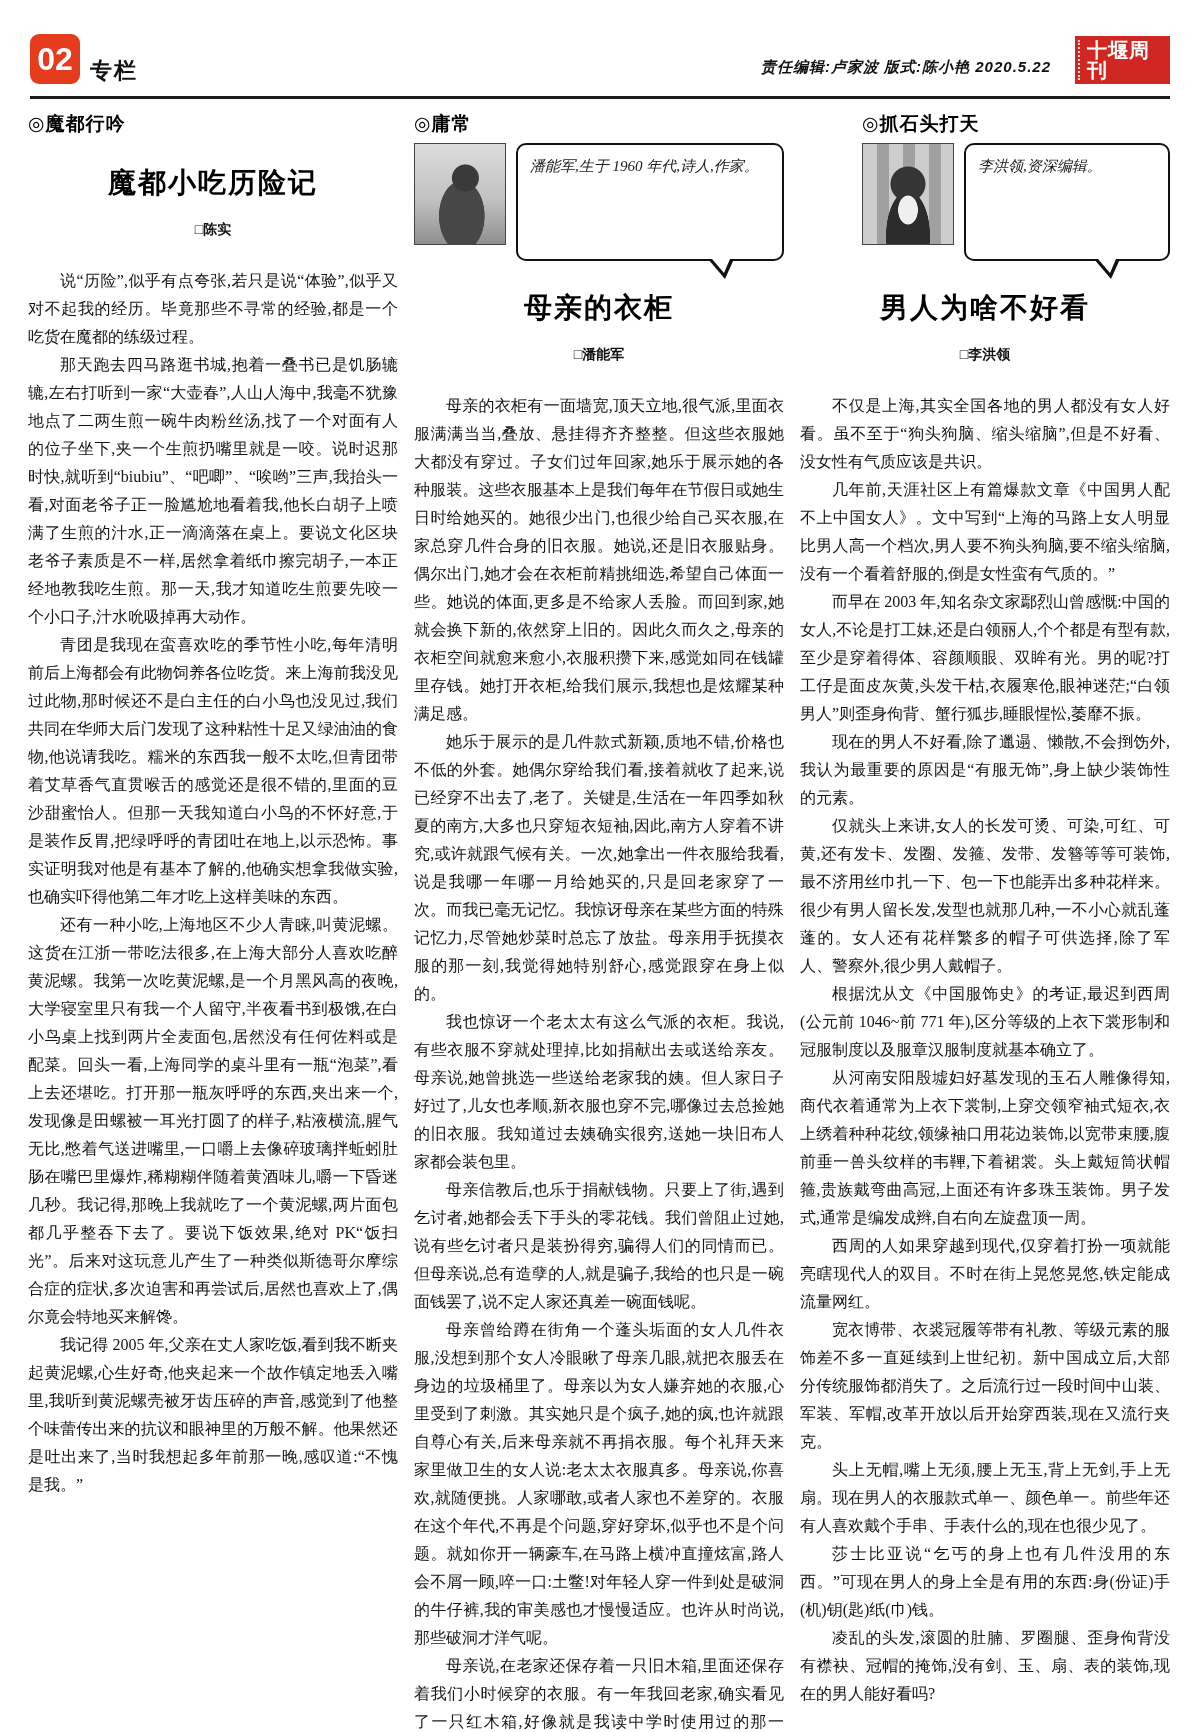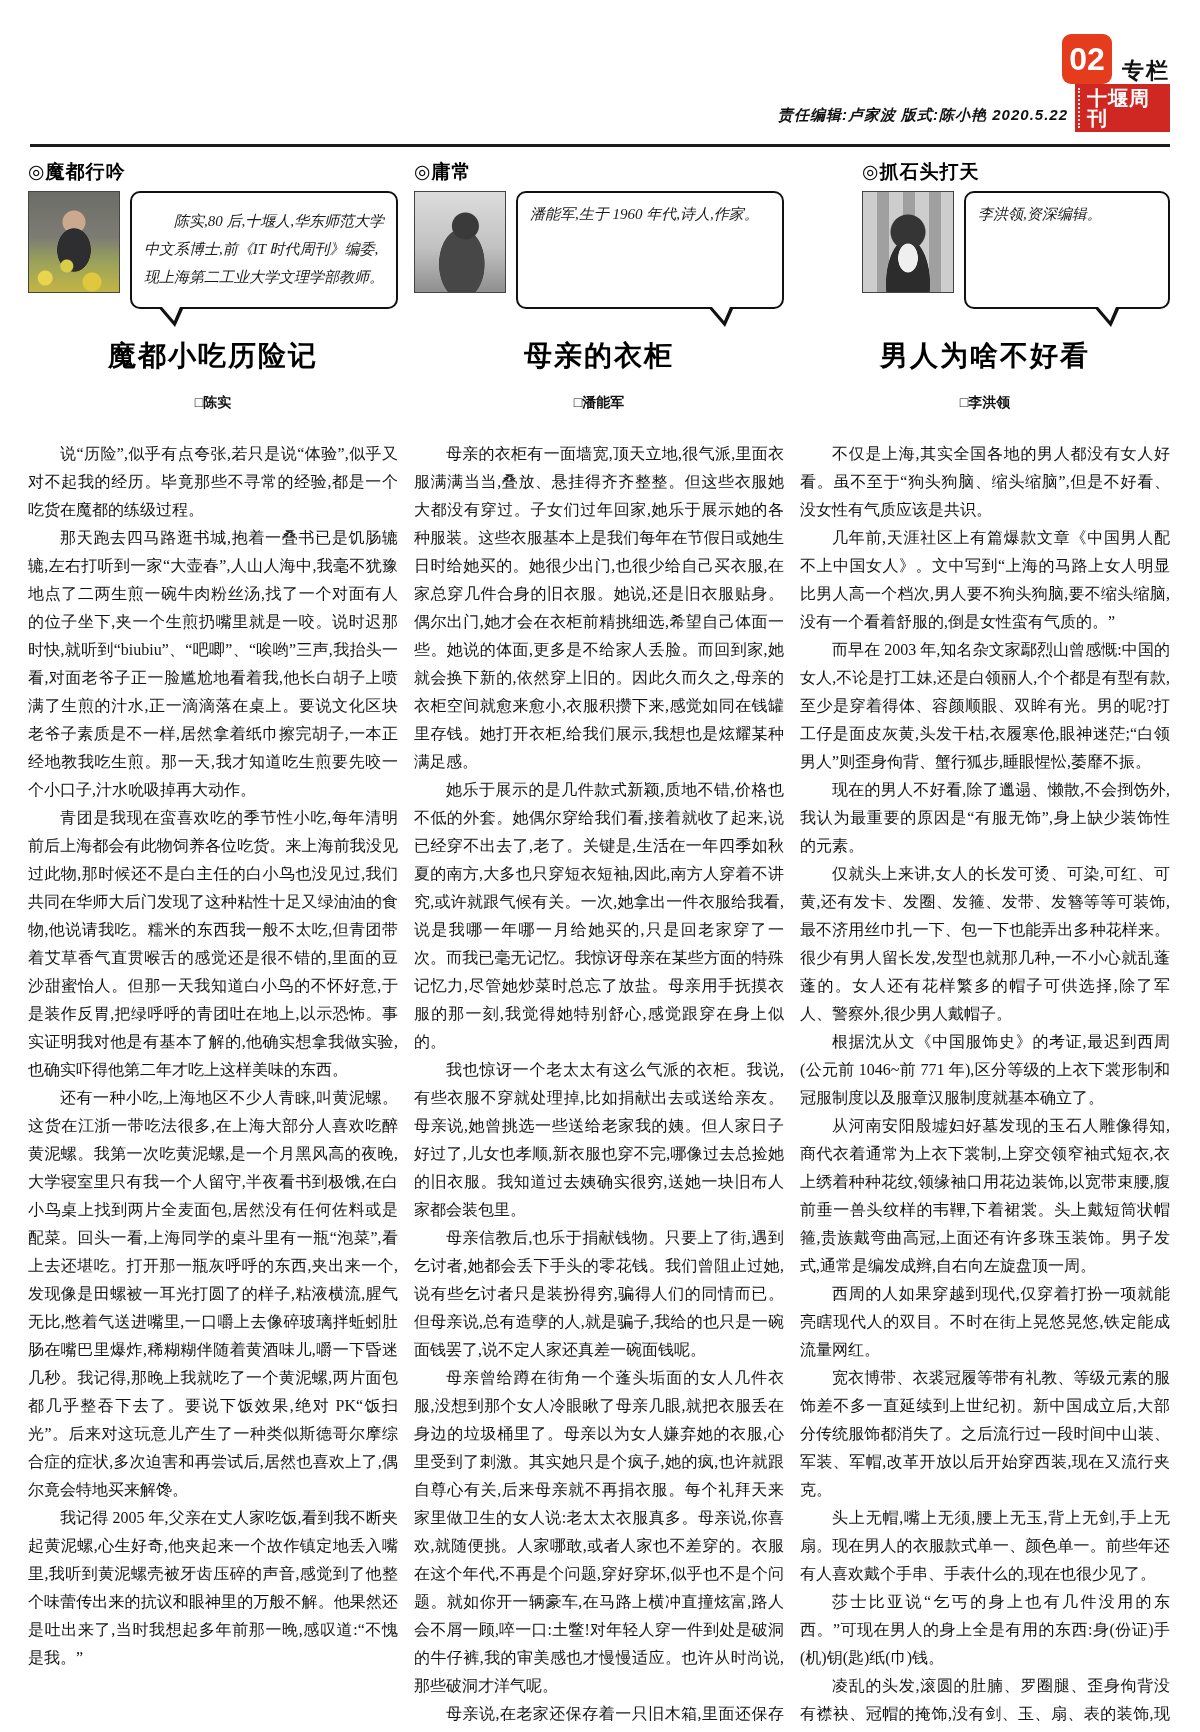--- a/index.html
+++ b/index.html
@@ -3,30 +3,30 @@
 <meta charset="utf-8">
 <style>
   html,body{margin:0;padding:0;background:#e9e9e9;}
   .page{
     width:1200px;height:1732px;margin:0 auto;background:#ffffff;
     position:relative;overflow:hidden;box-sizing:border-box;
     font-family:"Liberation Serif","DejaVu Serif",serif;color:#141414;
   }
   
   .header{display:flex;align-items:flex-end;justify-content:space-between;
-    padding:34px 30px 0 30px;flex-direction:column;}
+    padding:34px 30px 0 30px;}
   .header-left{display:flex;align-items:flex-end;gap:10px;}
   .page-num{
     width:50px;height:50px;border-radius:9px;color:#fff;
     display:flex;align-items:center;justify-content:center;
     font:bold 32px/1 "Liberation Sans","DejaVu Sans",sans-serif;
   }
   .section-name{font:bold 22px/1 "Liberation Sans","DejaVu Sans",sans-serif;
     color:#111;padding-bottom:2px;letter-spacing:2px;}
-  .header-right{display:flex;align-items:flex-end;gap:7px;}
+  .header-right{display:flex;align-items:flex-end;gap:24px;}
   .editor-line{font:bold italic 15px/1.2 "Liberation Sans","DejaVu Sans",sans-serif;
     color:#111;padding-bottom:8px;letter-spacing:1px;}
   .masthead{
     width:92px;height:48px;color:#fff;display:flex;align-items:center;justify-content:center;
     font:bold 20px/1 "Liberation Serif","DejaVu Serif",serif;letter-spacing:1px;
     border-left:3px dotted rgba(255,255,255,.0);position:relative;
   }
   .masthead span{border-left:2px dotted rgba(255,255,255,.85);padding-left:7px;}
   .header-rule{border:none;border-top:3px solid #1c1c1c;margin:12px 30px 0 30px;}
   
@@ -93,30 +93,20 @@
         </div>
     </div>
   </div>
   <hr class="header-rule">
 
   <div class="columns">
 
     <section class="article-col">
       <div>
         <div class="col-label">◎魔都行吟</div>
-        <div class="profile-row">
-          <div class="photo photo-1"></div>
-          <div class="bubble">
-            <div class="bio">陈实,80 后,十堰人,华东师范大学中文系博士,前《IT 时代周刊》编委,现上海第二工业大学文理学部教师。</div>
-            <div class="tail tail-left">
-              <div class="t-outer"></div>
-                <div class="t-inner"></div>
-            </div>
-          </div>
-        </div>
       </div>
       <h1 class="art-title">魔都小吃历险记</h1>
       <div class="byline">□陈实</div>
       <div class="body">
           <p class="para">说“历险”,似乎有点夸张,若只是说“体验”,似乎又对不起我的经历。毕竟那些不寻常的经验,都是一个吃货在魔都的练级过程。</p>
           <p class="para">那天跑去四马路逛书城,抱着一叠书已是饥肠辘辘,左右打听到一家“大壶春”,人山人海中,我毫不犹豫地点了二两生煎一碗牛肉粉丝汤,找了一个对面有人的位子坐下,夹一个生煎扔嘴里就是一咬。说时迟那时快,就听到“biubiu”、“吧唧”、“唉哟”三声,我抬头一看,对面老爷子正一脸尴尬地看着我,他长白胡子上喷满了生煎的汁水,正一滴滴落在桌上。要说文化区块老爷子素质是不一样,居然拿着纸巾擦完胡子,一本正经地教我吃生煎。那一天,我才知道吃生煎要先咬一个小口子,汁水吮吸掉再大动作。</p>
           <p class="para">青团是我现在蛮喜欢吃的季节性小吃,每年清明前后上海都会有此物饲养各位吃货。来上海前我没见过此物,那时候还不是白主任的白小鸟也没见过,我们共同在华师大后门发现了这种粘性十足又绿油油的食物,他说请我吃。糯米的东西我一般不太吃,但青团带着艾草香气直贯喉舌的感觉还是很不错的,里面的豆沙甜蜜怡人。但那一天我知道白小鸟的不怀好意,于是装作反胃,把绿呼呼的青团吐在地上,以示恐怖。事实证明我对他是有基本了解的,他确实想拿我做实验,也确实吓得他第二年才吃上这样美味的东西。</p>
           <p class="para">还有一种小吃,上海地区不少人青睐,叫黄泥螺。这货在江浙一带吃法很多,在上海大部分人喜欢吃醉黄泥螺。我第一次吃黄泥螺,是一个月黑风高的夜晚,大学寝室里只有我一个人留守,半夜看书到极饿,在白小鸟桌上找到两片全麦面包,居然没有任何佐料或是配菜。回头一看,上海同学的桌斗里有一瓶“泡菜”,看上去还堪吃。打开那一瓶灰呼呼的东西,夹出来一个,发现像是田螺被一耳光打圆了的样子,粘液横流,腥气无比,憋着气送进嘴里,一口嚼上去像碎玻璃拌蚯蚓肚肠在嘴巴里爆炸,稀糊糊伴随着黄酒味儿,嚼一下昏迷几秒。我记得,那晚上我就吃了一个黄泥螺,两片面包都几乎整吞下去了。要说下饭效果,绝对 PK“饭扫光”。后来对这玩意儿产生了一种类似斯德哥尔摩综合症的症状,多次迫害和再尝试后,居然也喜欢上了,偶尔竟会特地买来解馋。</p>
           <p class="para">我记得 2005 年,父亲在丈人家吃饭,看到我不断夹起黄泥螺,心生好奇,他夹起来一个故作镇定地丢入嘴里,我听到黄泥螺壳被牙齿压碎的声音,感觉到了他整个味蕾传出来的抗议和眼神里的万般不解。他果然还是吐出来了,当时我想起多年前那一晚,感叹道:“不愧是我。”</p>
         </div>

